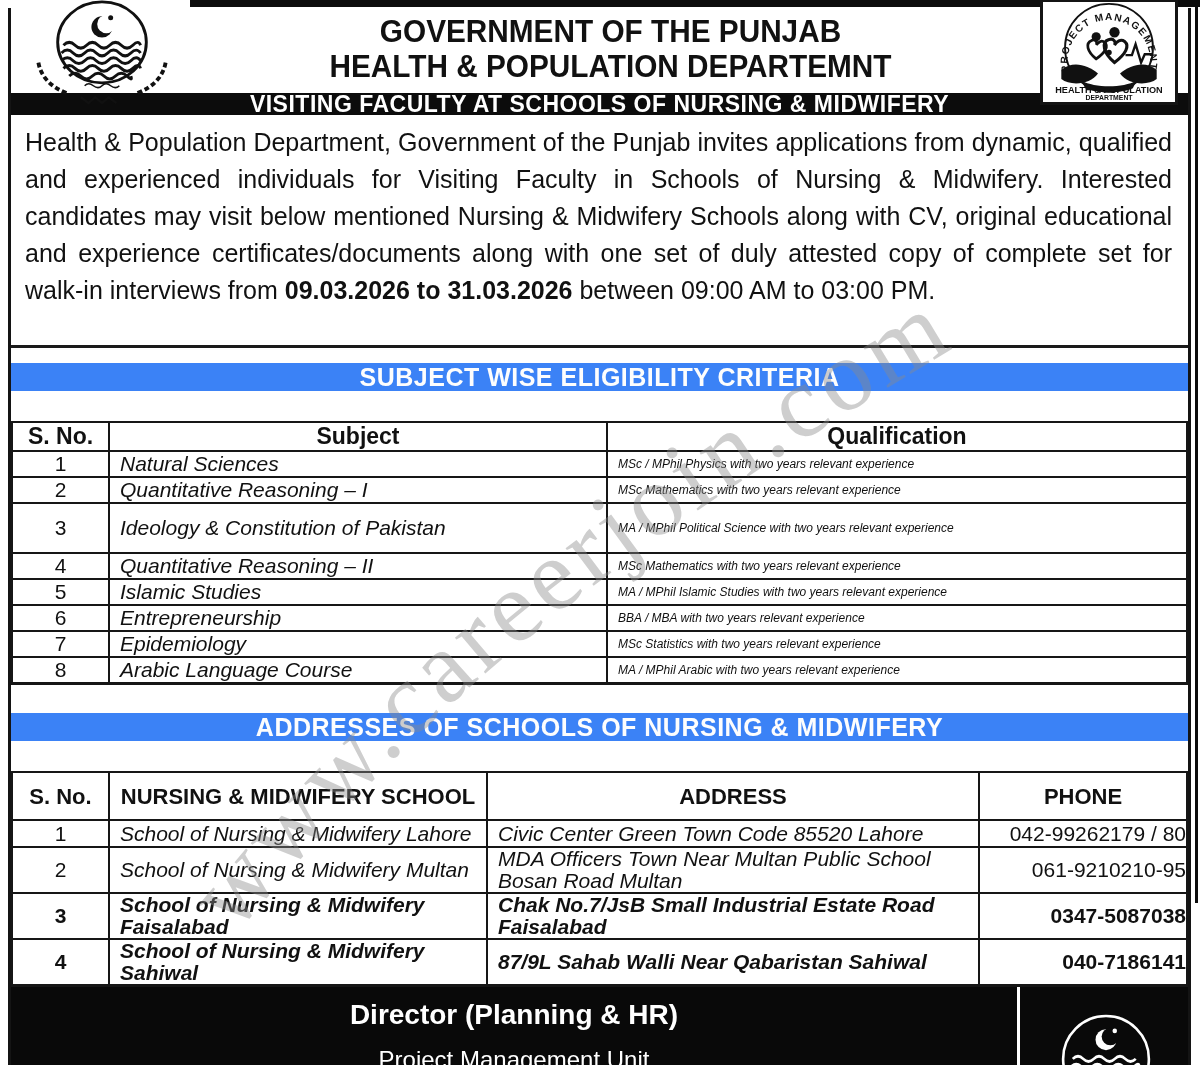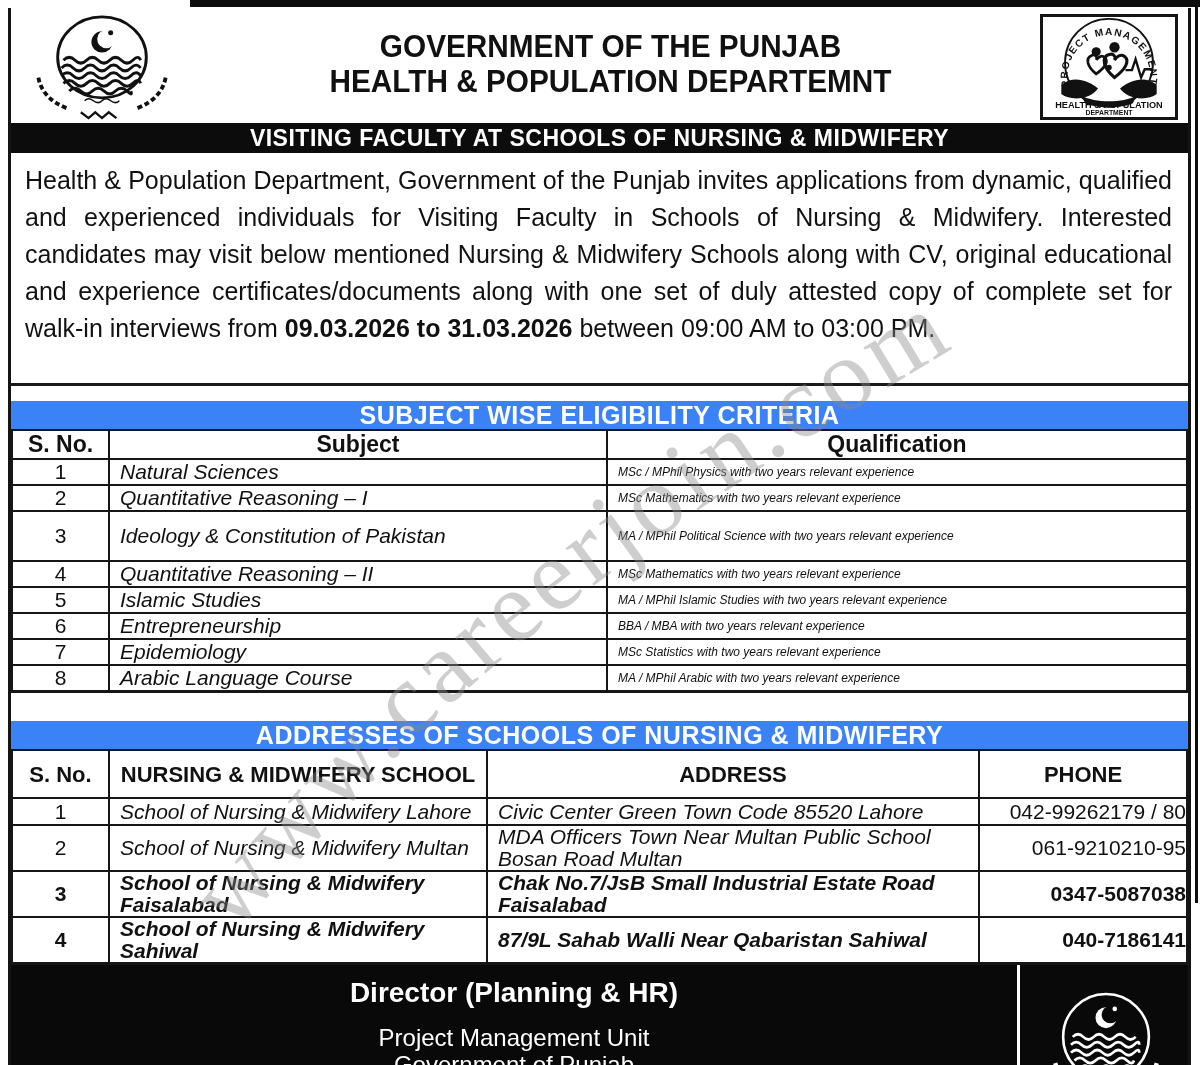--- a/index.html
+++ b/index.html
@@ -15,53 +15,53 @@
   .top-strip { position:absolute; top:0; left:190px; width:1010px; height:7px; background:#0c0c0c; }
   .right-rule { position:absolute; top:0; left:1195px; width:3px; height:903px; background:#0c0c0c; }
 
   .ad {
     position:absolute; left:8px; top:8px; width:1183px;
     border-left:3px solid #141414; border-right:3px solid #141414;
     background:#fff;
   }
 
   
-  .hdr { height:115px; display:flex; align-items:center; padding:4px 10px 2px 12px; gap:10px; }
+  .hdr { height:85px; display:flex; align-items:center; padding:4px 10px 2px 12px; gap:10px; }
   .crest { width:158px; height:106px; flex:0 0 auto; }
   .hdr-title { flex:1 1 auto; text-align:center; padding-bottom:6px; }
   .hdr-title .l1, .hdr-title .l2 {
     font-weight:bold; font-size:31px; letter-spacing:0px; line-height:35px;
     transform:scaleX(.96); white-space:nowrap;
   }
   .pmu-box {
     flex:0 0 auto; width:138px; height:106px; border:3px solid #141414;
     display:flex; align-items:center; justify-content:center; background:#fff;
   }
 
   
   .main-banner {
-    height:30px; background:#0c0c0c; color:#fff; font-weight:bold; font-size:23px;
+    height:22px; background:#0c0c0c; color:#fff; font-weight:bold; font-size:23px;
     display:flex; align-items:center; justify-content:center; letter-spacing:.5px;
   }
   .section-banner {
     height:28px; background:#3b82f6; color:#fdfdfd; font-weight:bold; font-size:25px;
     display:flex; align-items:center; justify-content:center; letter-spacing:.5px;
   }
 
   
   .intro {
     height:233px; border-bottom:3px solid #1a1a1a;
     padding:9px 16px 0 14px; font-size:25px; line-height:37px; text-align:justify;
   }
   .intro b { font-weight:bold; }
   .gap1 { height:15px; }
   .gap2 { height:28px; }
 
   
-  table { width:100%; border-collapse:collapse; table-layout:fixed; }
+  table { width:100%; border-collapse:collapse; table-layout:fixed;margin-top:30px; }
   th, td { border:2px solid #161616; vertical-align:middle; }
   table { border-bottom:3px solid #161616; }
   th { font-weight:bold; text-align:center; font-size:23px; }
   td { font-size:21px; }
   td.c { text-align:center; }
   td.l { text-align:left; padding-left:10px; padding-right:6px;font-style:italic; }
   .t1 .hrow { height:27px; }
   .t1 tr { height:26px; }
   .t1 tr.tall { height:50px; }
   .t1 td.qual { font-size:12px; }

